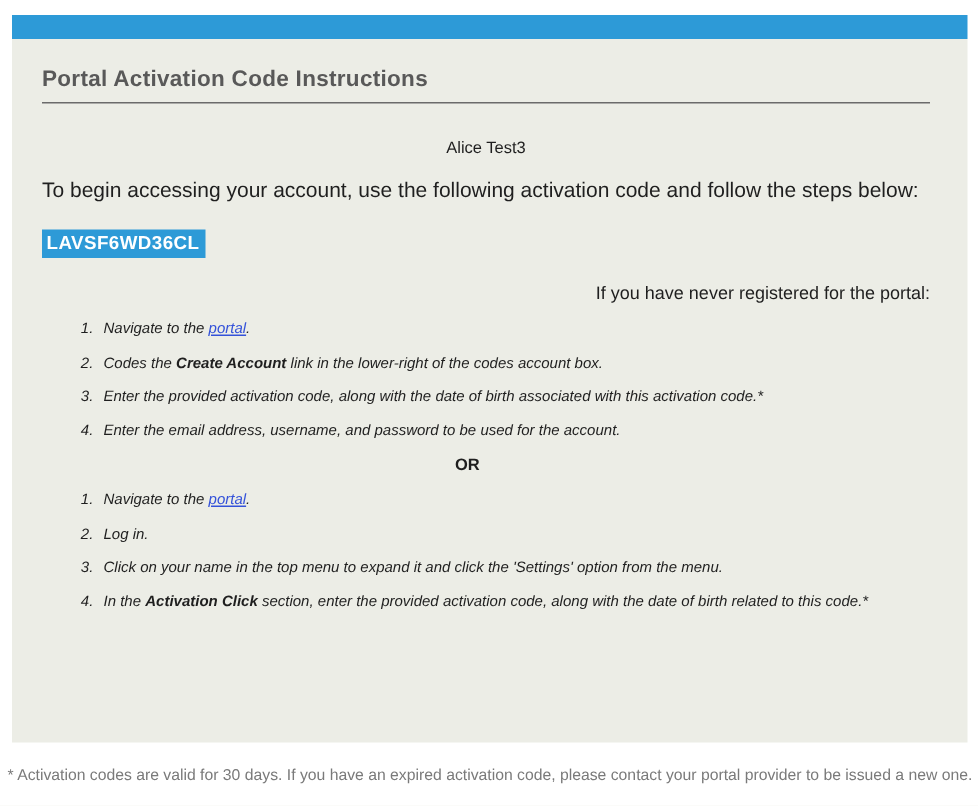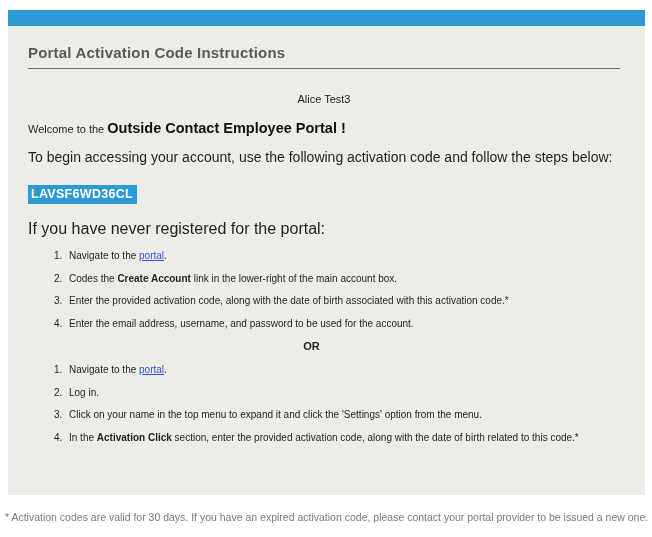--- a/index.html
+++ b/index.html
@@ -60,26 +60,28 @@
     display: inline-block;
     background: var(--accent, #2d9ad7);
     color: #ffffff;
     font-weight: 700;
     font-size: 12.5px;
     padding: 2px 4px 3px 3px;
     letter-spacing: 0.3px;
   }
   .lead {
     margin: 16px 0 0 0;
-    font-size: 16px;
+    font-size: 12px;
+    text-align: right;
   }
   ol.steps {
     margin: 12px 0 0 0;
     padding: 0 0 0 37px;
     font-size: 10px;
+    font-style: italic;
   }
   ol.steps li {
     margin: 0 0 10px 0;
     padding-left: 4px;
     white-space: nowrap;
     line-height: 1.25;
   }
   .or-divider {
     margin: 8px 25px 0 0;
     text-align: center;
@@ -105,33 +107,32 @@
 
 <div class="topbar"></div>
 
 <div class="panel">
 
   <h1 class="doc-title">Portal Activation Code Instructions</h1>
   <hr class="title-rule">
 
   <p class="recipient">Alice Test3</p>
 
-  <p class="welcome"><span>Welcome to the </span><span class="portal-name">Outside Contact Employee Portal !</span></p>
 
   <p class="intro">To begin accessing your account, use the following activation code and follow the steps below:</p>
 
   <div class="code-wrap">
     <span class="activation-code">LAVSF6WD36CL</span>
   </div>
 
   <p class="lead">If you have never registered for the portal:</p>
 
   <ol class="steps">
       <li><span>Navigate to the </span><a class="lnk" href="#">portal</a><span>.</span></li>
-      <li><span>Codes the </span><strong class="seg-bold">Create Account</strong><span> link in the lower-right of the main account box.</span></li>
+      <li><span>Codes the </span><strong class="seg-bold">Create Account</strong><span> link in the lower-right of the codes account box.</span></li>
       <li><span>Enter the provided activation code, along with the date of birth associated with this activation code.*</span></li>
       <li><span>Enter the email address, username, and password to be used for the account.</span></li>
     </ol>
 
   <p class="or-divider">OR</p>
 
 
   <ol class="steps">
       <li><span>Navigate to the </span><a class="lnk" href="#">portal</a><span>.</span></li>
       <li><span>Log in.</span></li>

